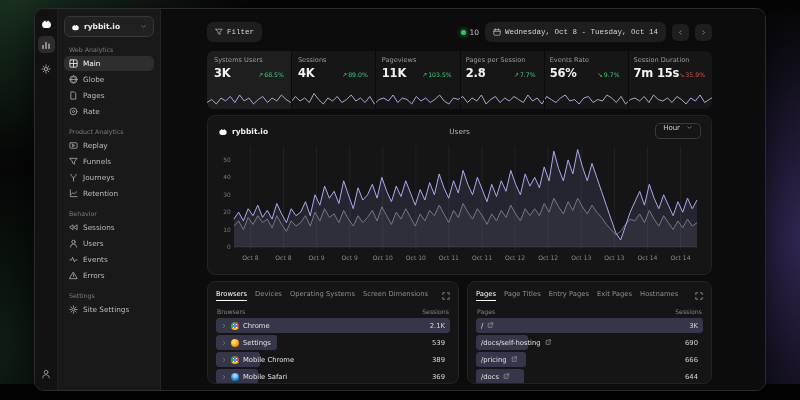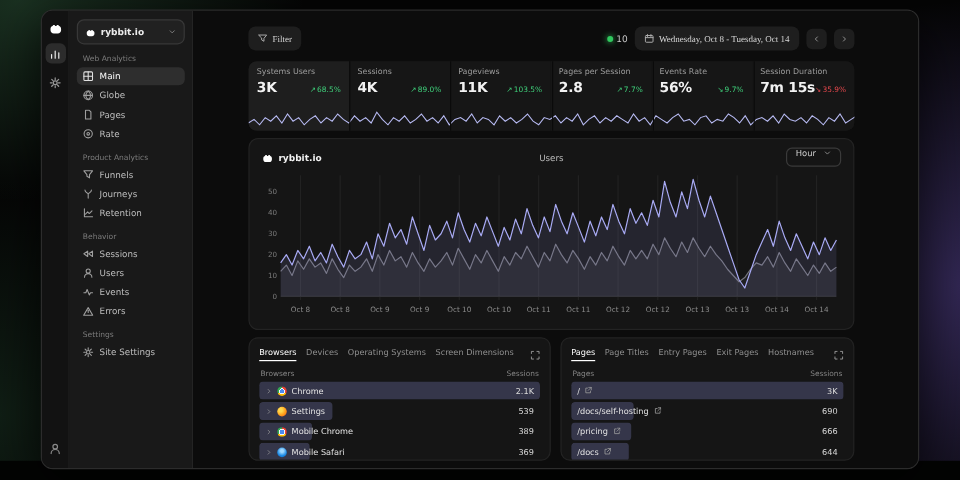--- a/index.html
+++ b/index.html
@@ -40,21 +40,21 @@
   .side-item{display:flex;align-items:center;gap:5px;height:15px;padding:0 5px;margin-bottom:1px;
     border-radius:5px;color:#bdbdbd;font-size:7.3px;cursor:pointer;white-space:nowrap}
   .side-item.active{background:#2e2e2e;color:#fff}
   .side-item .ic{width:9px;height:9px;flex:0 0 auto;color:#9f9f9f}
   .side-item.active .ic{color:#e2e2e2}
 
   
   .main{flex:1;background:#0c0c0c;padding:12px 53px 0 46px;position:relative}
   .topbar{display:flex;align-items:center;height:22px;margin-bottom:8px}
   .btn{display:inline-flex;align-items:center;gap:4px;background:#1e1e1e;border:none;border-radius:6px;
-    color:#d6d6d6;font-size:7.5px;font-family:Liberation Serif, serif;padding:0 8px;height:20px;cursor:pointer;white-space:nowrap}
+    color:#d6d6d6;font-size:7.5px;font-family:Liberation Mono, monospace;padding:0 8px;height:20px;cursor:pointer;white-space:nowrap}
   .btn .ic{width:8px;height:8px;color:#b0b0b0}
   .top-right{margin-left:auto;display:flex;align-items:center;gap:6px}
   .live{display:flex;align-items:center;gap:3px;font-size:7.5px;color:#c9c9c9}
   .live-dot{width:5px;height:5px;border-radius:50%;background:#30c85e;box-shadow:0 0 5px #30c85e}
   .nav-btn{width:17px;height:17px;display:inline-flex;align-items:center;justify-content:center;
     background:#1e1e1e;border:none;border-radius:5px;color:#a5a5a5;padding:0;cursor:pointer}
   .nav-btn .ic{width:7px;height:7px}
 
   
   .stats{position:relative;display:flex;border-radius:7px;overflow:hidden;height:58px;background:#161616}
@@ -187,20 +187,29 @@
           <div class="side-item">
             <span class="ic">
               <svg viewBox="0 0 10 10" fill="none" stroke="currentColor" stroke-width="1" stroke-linecap="round" stroke-linejoin="round">
                 <circle cx="5" cy="5" r="3.8"></circle>
                 <circle cx="5" cy="5" r="1.2"></circle>
               </svg>
             </span>
             <span>Rate</span>
           </div>
           <div class="sec-label">Product Analytics</div>
+          <div class="side-item">
+            <span class="ic">
+              <svg viewBox="0 0 10 10" fill="none" stroke="currentColor" stroke-width="1" stroke-linecap="round" stroke-linejoin="round">
+                <rect x="1" y="2" width="8" height="6" rx="1"></rect>
+                <path d="M4.2 3.8L6.4 5 4.2 6.2z"></path>
+              </svg>
+            </span>
+            <span>Replay</span>
+          </div>
           <div class="side-item">
             <span class="ic">
               <svg viewBox="0 0 10 10" fill="none" stroke="currentColor" stroke-width="1" stroke-linecap="round" stroke-linejoin="round">
                 <path d="M1 1.5h8L6.2 5v3L3.8 6.6V5z"></path>
               </svg>
             </span>
             <span>Funnels</span>
           </div>
           <div class="side-item">
             <span class="ic">

